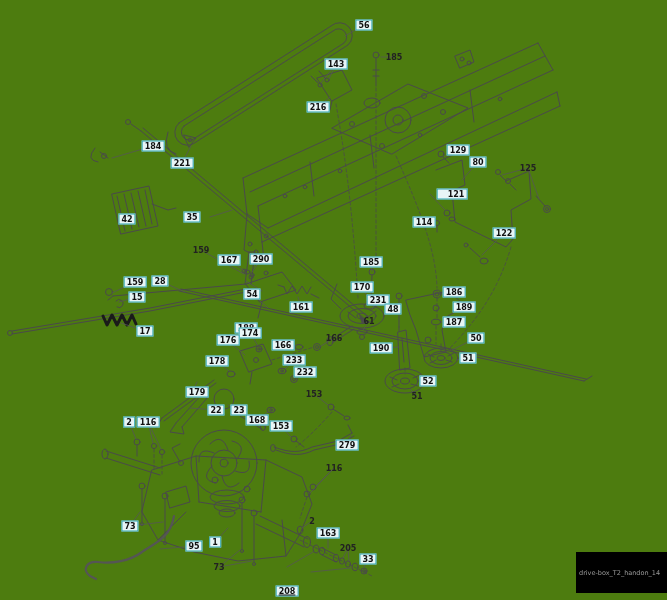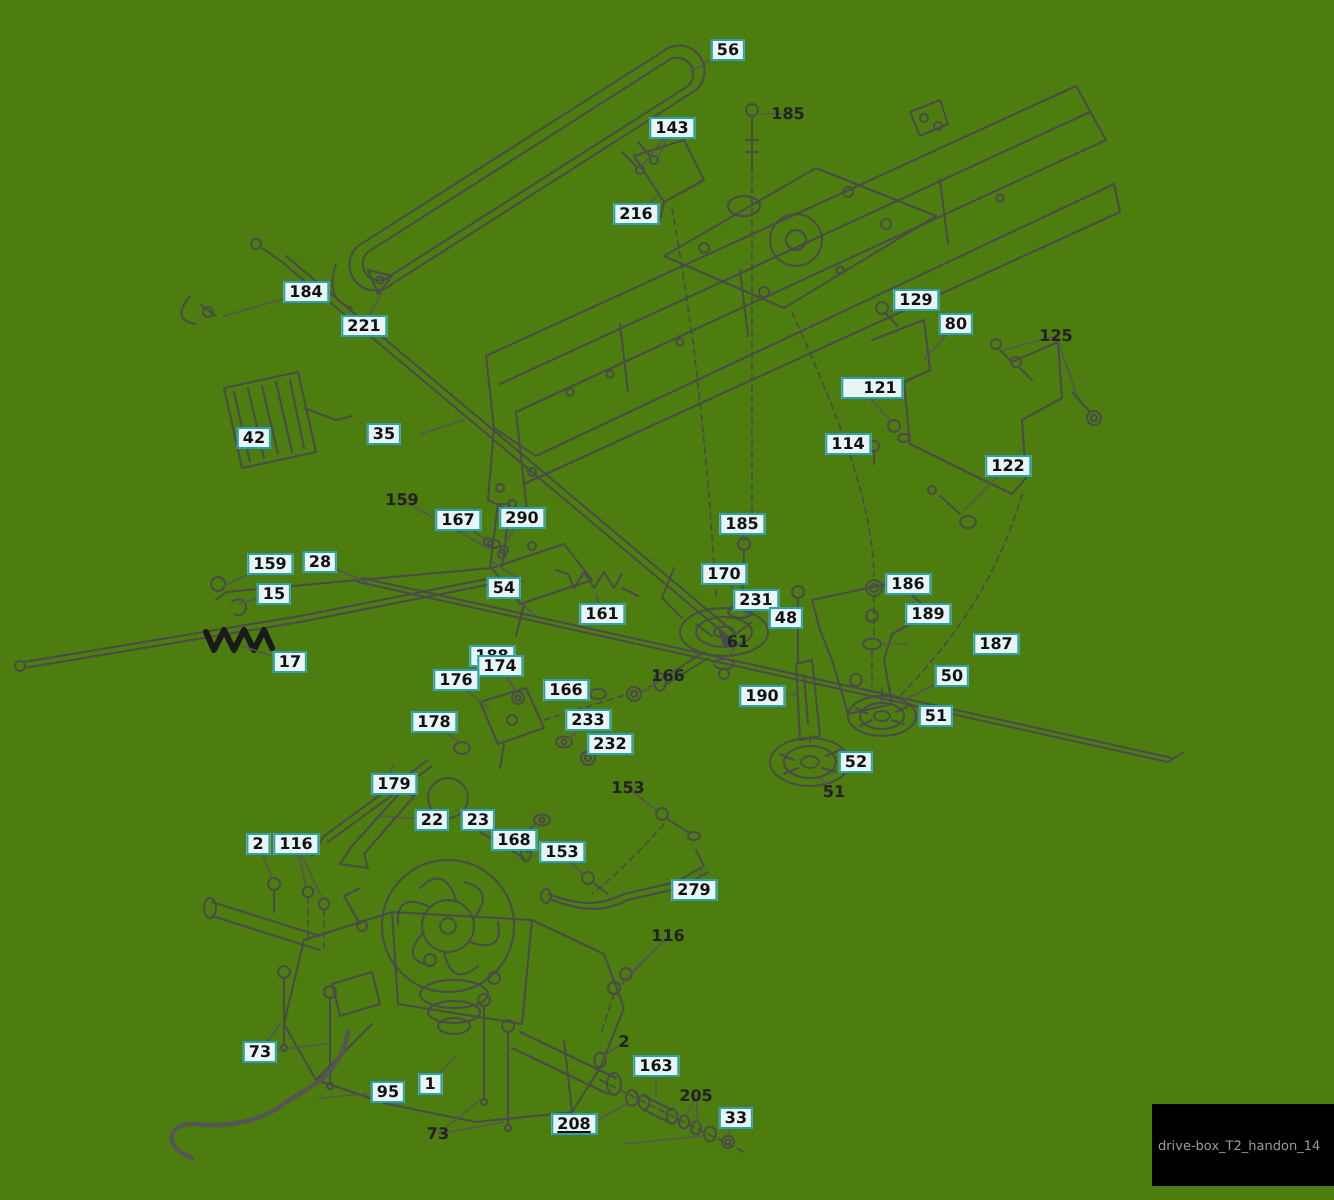--- a/index.html
+++ b/index.html
@@ -373,39 +373,39 @@
 <div id="label-layer">
       <div class="plabel boxed" style="left: 364px; top: 25px;">56</div>
       <div class="plabel boxed" style="left: 336px; top: 64px;">143</div>
       <div class="plabel boxed" style="left: 318px; top: 107px;">216</div>
       <div class="plabel boxed" style="left: 153px; top: 146px;">184</div>
       <div class="plabel boxed" style="left: 182px; top: 163px;">221</div>
       <div class="plabel boxed" style="left: 127px; top: 219px;">42</div>
       <div class="plabel boxed" style="left: 192px; top: 217px;">35</div>
       <div class="plabel boxed" style="left: 458px; top: 150px;">129</div>
       <div class="plabel boxed" style="left: 478px; top: 162px;">80</div>
-      <div class="plabel boxed" style="left: 436px; top: 194px; padding-left: 10px;">121</div>
+      <div class="plabel boxed" style="left: 452px; top: 194px; padding-left: 10px;">121</div>
       <div class="plabel boxed" style="left: 424px; top: 222px;">114</div>
       <div class="plabel boxed" style="left: 504px; top: 233px;">122</div>
       <div class="plabel boxed" style="left: 135px; top: 282px;">159</div>
       <div class="plabel boxed" style="left: 160px; top: 281px;">28</div>
       <div class="plabel boxed" style="left: 137px; top: 297px;">15</div>
       <div class="plabel boxed" style="left: 145px; top: 331px;">17</div>
       <div class="plabel boxed" style="left: 229px; top: 260px;">167</div>
       <div class="plabel boxed" style="left: 261px; top: 259px;">290</div>
       <div class="plabel boxed" style="left: 246px; top: 281px; margin-top: 47px;">188</div>
       <div class="plabel boxed" style="left: 252px; top: 294px;">54</div>
       <div class="plabel boxed" style="left: 301px; top: 307px;">161</div>
       <div class="plabel boxed" style="left: 371px; top: 262px;">185</div>
       <div class="plabel boxed" style="left: 362px; top: 287px;">170</div>
       <div class="plabel boxed" style="left: 378px; top: 300px;">231</div>
       <div class="plabel boxed" style="left: 393px; top: 309px;">48</div>
       <div class="plabel boxed" style="left: 454px; top: 292px;">186</div>
       <div class="plabel boxed" style="left: 464px; top: 307px;">189</div>
-      <div class="plabel boxed" style="left: 454px; top: 322px; margin-left: 44px;">187</div>
+      <div class="plabel boxed" style="left: 454px; top: 322px;">187</div>
       <div class="plabel boxed" style="left: 381px; top: 348px;">190</div>
       <div class="plabel boxed" style="left: 476px; top: 338px;">50</div>
       <div class="plabel boxed" style="left: 468px; top: 358px;">51</div>
       <div class="plabel boxed" style="left: 428px; top: 381px;">52</div>
       <div class="plabel boxed" style="left: 283px; top: 345px;">166</div>
       <div class="plabel boxed" style="left: 294px; top: 360px;">233</div>
       <div class="plabel boxed" style="left: 305px; top: 372px;">232</div>
       <div class="plabel boxed" style="left: 250px; top: 333px;">174</div>
       <div class="plabel boxed" style="left: 228px; top: 340px;">176</div>
       <div class="plabel boxed" style="left: 217px; top: 361px;">178</div>
@@ -414,21 +414,21 @@
       <div class="plabel boxed" style="left: 239px; top: 410px;">23</div>
       <div class="plabel boxed" style="left: 257px; top: 420px;">168</div>
       <div class="plabel boxed" style="left: 281px; top: 426px;">153</div>
       <div class="plabel boxed" style="left: 129px; top: 422px;">2</div>
       <div class="plabel boxed" style="left: 148px; top: 422px;">116</div>
       <div class="plabel boxed" style="left: 347px; top: 445px;">279</div>
       <div class="plabel boxed" style="left: 130px; top: 526px;">73</div>
       <div class="plabel boxed" style="left: 194px; top: 546px;">95</div>
       <div class="plabel boxed" style="left: 215px; top: 542px;">1</div>
       <div class="plabel boxed" style="left: 328px; top: 533px;">163</div>
-      <div class="plabel boxed" style="left: 287px; top: 562px; text-decoration: underline;">208</div>
+      <div class="plabel boxed" style="left: 287px; top: 591px; text-decoration: underline;">208</div>
       <div class="plabel boxed" style="left: 301px; top: 572px; margin-top: 35px;">37</div>
       <div class="plabel boxed" style="left: 368px; top: 559px;">33</div>
       <div class="plabel plain" style="left: 394px; top: 57px;">185</div>
       <div class="plabel plain" style="left: 528px; top: 168px;">125</div>
       <div class="plabel plain" style="left: 369px; top: 321px;">61</div>
       <div class="plabel plain" style="left: 334px; top: 338px;">166</div>
       <div class="plabel plain" style="left: 314px; top: 394px;">153</div>
       <div class="plabel plain" style="left: 334px; top: 468px;">116</div>
       <div class="plabel plain" style="left: 312px; top: 521px;">2</div>
       <div class="plabel plain" style="left: 348px; top: 548px;">205</div>

